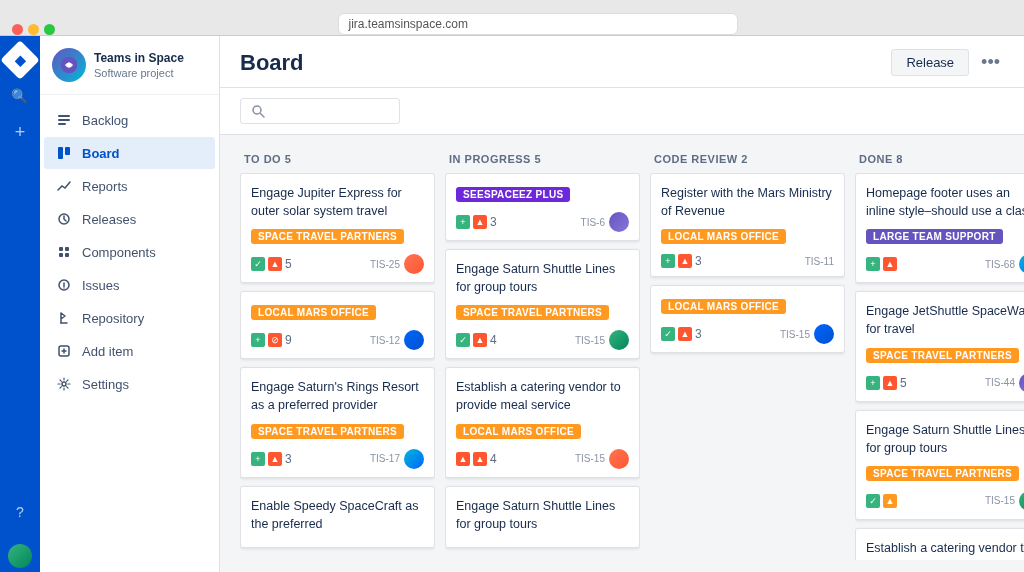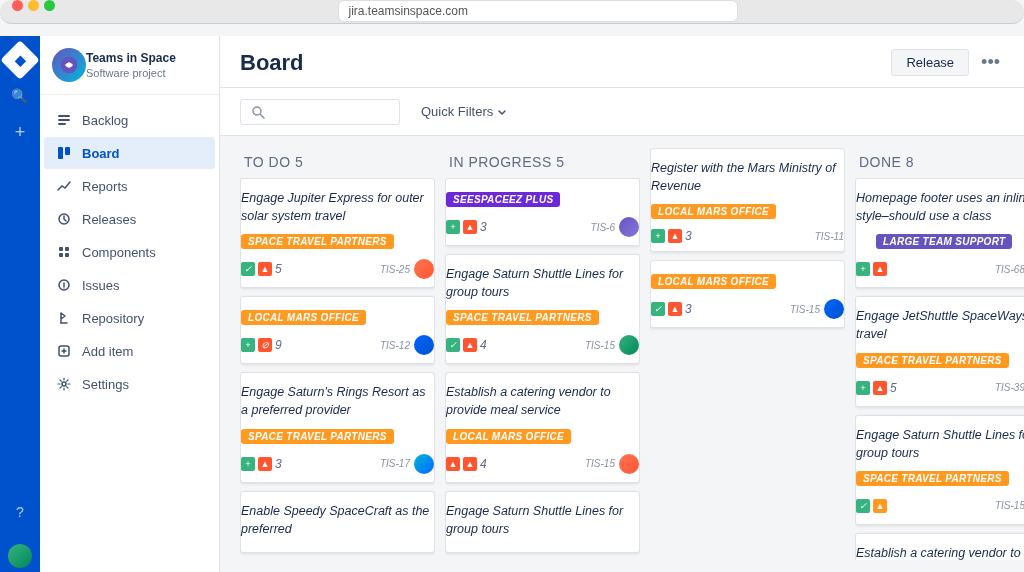--- a/index.html
+++ b/index.html
@@ -1,22 +1,22 @@
 <!DOCTYPE html>
 <html><head>
   <meta charset="utf-8">
   <style>
     * { box-sizing: border-box; margin: 0; padding: 0; }
     body { font-family: -apple-system, BlinkMacSystemFont, 'Segoe UI', sans-serif; background: #f4f5f7; display: flex; height: 572px; overflow: hidden; }
 
     
     .browser-chrome {
-      position: fixed; top: 0; left: 0; right: 0; height: 24px;
+      position: fixed; top: 0; left: 0; right: 0; height: 36px;
       background: #e8e8e8; border-bottom: 1px solid #ccc;
-      display: flex; align-items: flex-start; padding: 0 12px; gap: 8px; z-index: 100; border-radius: 16px;
+      display: flex; align-items: flex-end; padding: 0 12px; gap: 8px; z-index: 100;
     }
     .traffic-lights { display: flex; gap: 5px; }
     .tl { width: 11px; height: 11px; border-radius: 50%; }
     .tl-red { background: #ff5f57; }
     .tl-yellow { background: #febc2e; }
     .tl-green { background: #28c840; }
     .url-bar { flex: 1; background: white; border-radius: 6px; padding: 3px 10px; font-size: 12px; color: #555; max-width: 400px; margin: 0 auto; border: 1px solid #ddd; }
 
     
     .app { margin-top: 36px; display: flex; width: 100%; height: calc(572px - 36px); }
@@ -29,21 +29,21 @@
     .rail-icon { width: 32px; height: 32px; display: flex; align-items: center; justify-content: center; border-radius: 4px; color: rgba(255,255,255,0.7); cursor: pointer; font-size: 14px; }
     .rail-icon-bottom { margin-top: auto; margin-bottom: 8px; }
     .diamond-icon { width: 28px; height: 28px; background: white; transform: rotate(45deg); border-radius: 4px; display: flex; align-items: center; justify-content: center; }
     .diamond-inner { transform: rotate(-45deg); color: #0052cc; font-size: 14px; font-weight: bold; }
 
     
     .sidebar {
       width: 180px; background: white; border-right: 1px solid #dfe1e6;
       display: flex; flex-direction: column; flex-shrink: 0; overflow-y: auto;
     }
-    .sidebar-project { display: flex; align-items: center; padding: 12px 12px; border-bottom: 1px solid #f0f0f0; }
+    .sidebar-project { display: flex; align-items: center; gap: 8px; padding: 12px 12px; border-bottom: 1px solid #f0f0f0; }
     .project-avatar { width: 34px; height: 34px; border-radius: 50%; background: linear-gradient(135deg, #6554c0, #00b8d9); display: flex; align-items: center; justify-content: center; overflow: hidden; flex-shrink: 0; }
     .project-avatar svg { width: 20px; height: 20px; }
     .project-name { font-size: 12px; font-weight: 600; color: #172b4d; line-height: 1.3; }
     .project-type { font-size: 11px; color: #6b778c; }
     .sidebar-nav { padding: 8px 0; }
     .nav-item { display: flex; align-items: center; gap: 10px; padding: 8px 12px; cursor: pointer; color: #42526e; font-size: 13px; border-radius: 3px; margin: 1px 4px; }
     .nav-item.active { background: #e4eefb; color: #0052cc; font-weight: 600; }
     .nav-icon { width: 16px; height: 16px; display: flex; align-items: center; justify-content: center; flex-shrink: 0; }
 
     
@@ -57,30 +57,30 @@
     .more-icon { color: #6b778c; cursor: pointer; font-size: 18px; padding: 4px; }
 
     
     .toolbar { padding: 10px 20px; display: flex; align-items: center; gap: 10px; background: white; border-bottom: 1px solid #dfe1e6; }
     .search-box { display: flex; align-items: center; gap: 6px; border: 1px solid #dfe1e6; border-radius: 3px; padding: 5px 10px; background: white; min-width: 160px; }
     .quick-filters { display: flex; align-items: center; gap: 4px; padding: 5px 10px; border: 1px solid transparent; border-radius: 3px; cursor: pointer; color: #42526e; font-size: 13px; }
 
     
     .board { flex: 1; display: flex; gap: 0; overflow-x: auto; overflow-y: hidden; padding: 12px 20px; background: #f4f5f7; }
     .column { min-width: 195px; max-width: 195px; display: flex; flex-direction: column; margin-right: 10px; }
-    .column-header { font-size: 14px; font-weight: 400; color: #5e6c84; text-transform: uppercase; letter-spacing: 0.5px; padding: 6px 4px 8px; }
+    .column-header { font-size: 11px; font-weight: 700; color: #5e6c84; text-transform: uppercase; letter-spacing: 0.5px; padding: 6px 4px 8px; }
     .column-cards { flex: 1; overflow-y: auto; display: flex; flex-direction: column; gap: 8px; }
 
     
-    .card { background: white; border-radius: 3px; padding: 10px 0 8px; box-shadow: 0 1px 3px rgba(0,0,0,0.1); cursor: pointer; border: 1px solid #dfe1e6; font-style: italic; }
+    .card { background: white; border-radius: 3px; padding: 10px 10px 8px; box-shadow: 0 1px 3px rgba(0,0,0,0.1); cursor: pointer; border: 1px solid #dfe1e6; }
     .card-title { font-size: 12.5px; color: #172b4d; line-height: 1.45; margin-bottom: 6px; font-weight: 400; }
     .card-tag { display: inline-block; padding: 2px 7px; border-radius: 3px; font-size: 10px; font-weight: 700; letter-spacing: 0.3px; margin-bottom: 6px; text-transform: uppercase; }
     .tag-orange { background: #ff991f; color: white; }
     .tag-teal { background: #6d28d9; color: white; }
-    .tag-purple { background: #6554c0; color: white; margin-left: 20px; }
+    .tag-purple { background: #6554c0; color: white; }
     .card-footer { display: flex; align-items: center; justify-content: space-between; margin-top: 4px; }
     .card-meta { display: flex; align-items: center; gap: 4px; }
     .card-icons { display: flex; align-items: center; gap: 3px; }
     .icon-check { width: 14px; height: 14px; background: #36b37e; border-radius: 2px; display: flex; align-items: center; justify-content: center; color: white; font-size: 9px; flex-shrink: 0; }
     .icon-arrow-up { width: 14px; height: 14px; background: #ff5630; border-radius: 2px; display: flex; align-items: center; justify-content: center; color: white; font-size: 9px; flex-shrink: 0; }
     .icon-plus { width: 14px; height: 14px; background: #36b37e; border-radius: 2px; display: flex; align-items: center; justify-content: center; color: white; font-size: 9px; flex-shrink: 0; }
     .icon-stop { width: 14px; height: 14px; background: #ff5630; border-radius: 2px; display: flex; align-items: center; justify-content: center; color: white; font-size: 9px; flex-shrink: 0; }
     .card-count { font-size: 12px; color: #5e6c84; }
     .card-id { font-size: 10px; color: #8993a4; }
     .avatar-placeholder { width: 20px; height: 20px; border-radius: 50%; background: #dfe1e6; display: flex; align-items: center; justify-content: center; font-size: 9px; color: #6b778c; font-weight: 600; }
@@ -232,26 +232,20 @@
       </div>
     </div>
 
     <div class="toolbar">
       <div class="search-box">
         <svg width="14" height="14" viewBox="0 0 14 14" fill="none">
             <circle cx="6" cy="6" r="4" stroke="#8993a4" stroke-width="1.5" fill="none"></circle>
             <line x1="9.5" y1="9.5" x2="13" y2="13" stroke="#8993a4" stroke-width="1.5" stroke-linecap="round"></line>
           </svg>
       </div>
-      <div class="quick-filters">
-        <span>Quick Filters</span>
-        <svg width="10" height="10" viewBox="0 0 10 10" fill="none">
-            <path d="M2 4l3 3 3-3" stroke="#42526e" stroke-width="1.5" stroke-linecap="round" fill="none"></path>
-          </svg>
-      </div>
     </div>
 
     <div class="board" id="board-container">
         <div class="column">
           <div class="column-header">TO DO 5</div>
           <div class="column-cards">
             <div class="card"><div class="card-title">Engage Jupiter Express for outer solar system travel</div><div class="card-tag tag-orange">SPACE TRAVEL PARTNERS</div><div class="card-footer">
                 <div class="card-meta">
                   <div class="card-icons">
                     <div class="icon-check">✓</div>
@@ -336,20 +330,21 @@
                   <span class="card-id">TIS-15</span>
                   <div class="avatar-placeholder" style="width: 20px; height: 20px; border-radius: 50%; background: linear-gradient(135deg, rgb(255, 116, 82), rgb(255, 86, 48));"></div>
                 </div>
               </div></div>
             <div class="card">
               <div class="card-title">Engage Saturn Shuttle Lines for group tours</div>
             </div>
           </div>
         </div>
         <div class="column">
+          <div class="column-header">CODE REVIEW 2</div>
           <div class="column-cards">
             <div class="card"><div class="card-title">Register with the Mars Ministry of Revenue</div><div class="card-tag tag-orange">LOCAL MARS OFFICE</div><div class="card-footer">
                 <div class="card-meta">
                   <div class="card-icons">
                     <div class="icon-plus">+</div>
                     <div class="icon-arrow-up">▲</div>
                     <span class="card-count">3</span>
                   </div>
                 </div>
                 <div class="card-meta">
@@ -388,21 +383,21 @@
               </div></div>
             <div class="card"><div class="card-title">Engage JetShuttle SpaceWays for travel</div><div class="card-tag tag-orange">SPACE TRAVEL PARTNERS</div><div class="card-footer">
                 <div class="card-meta">
                   <div class="card-icons">
                     <div class="icon-plus">+</div>
                     <div class="icon-arrow-up">▲</div>
                     <span class="card-count">5</span>
                   </div>
                 </div>
                 <div class="card-meta">
-                  <span class="card-id">TIS-39</span>
+                  <span class="card-id">TIS-44</span>
                   <div class="avatar-placeholder" style="width: 20px; height: 20px; border-radius: 50%; background: linear-gradient(135deg, rgb(101, 84, 192), rgb(135, 119, 217));"></div>
                 </div>
               </div></div>
             <div class="card"><div class="card-title">Engage Saturn Shuttle Lines for group tours</div><div class="card-tag tag-orange">SPACE TRAVEL PARTNERS</div><div class="card-footer">
                 <div class="card-meta">
                   <div class="card-icons">
                     <div class="icon-check">✓</div>
                     <div class="icon-arrow-up" style="background:#ff991f;">▲</div>
                   </div>
                 </div>

